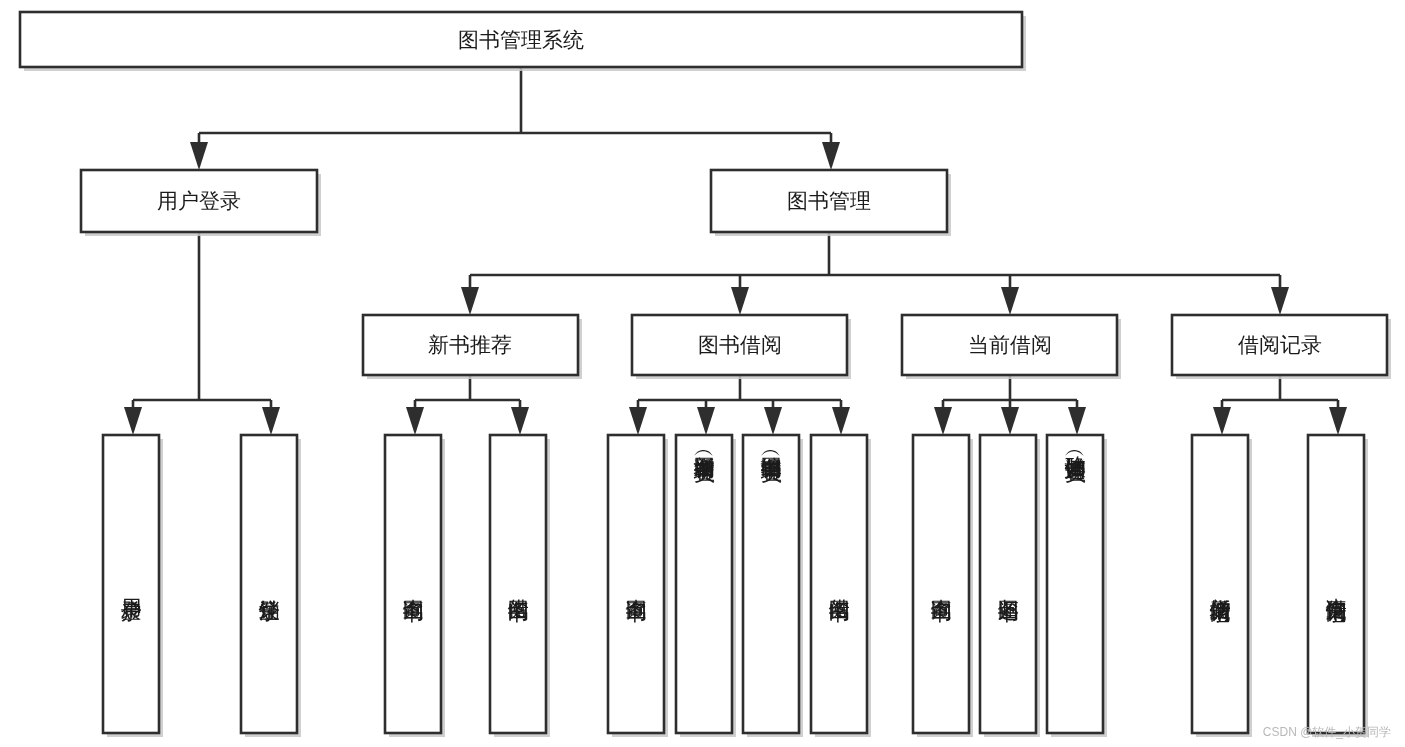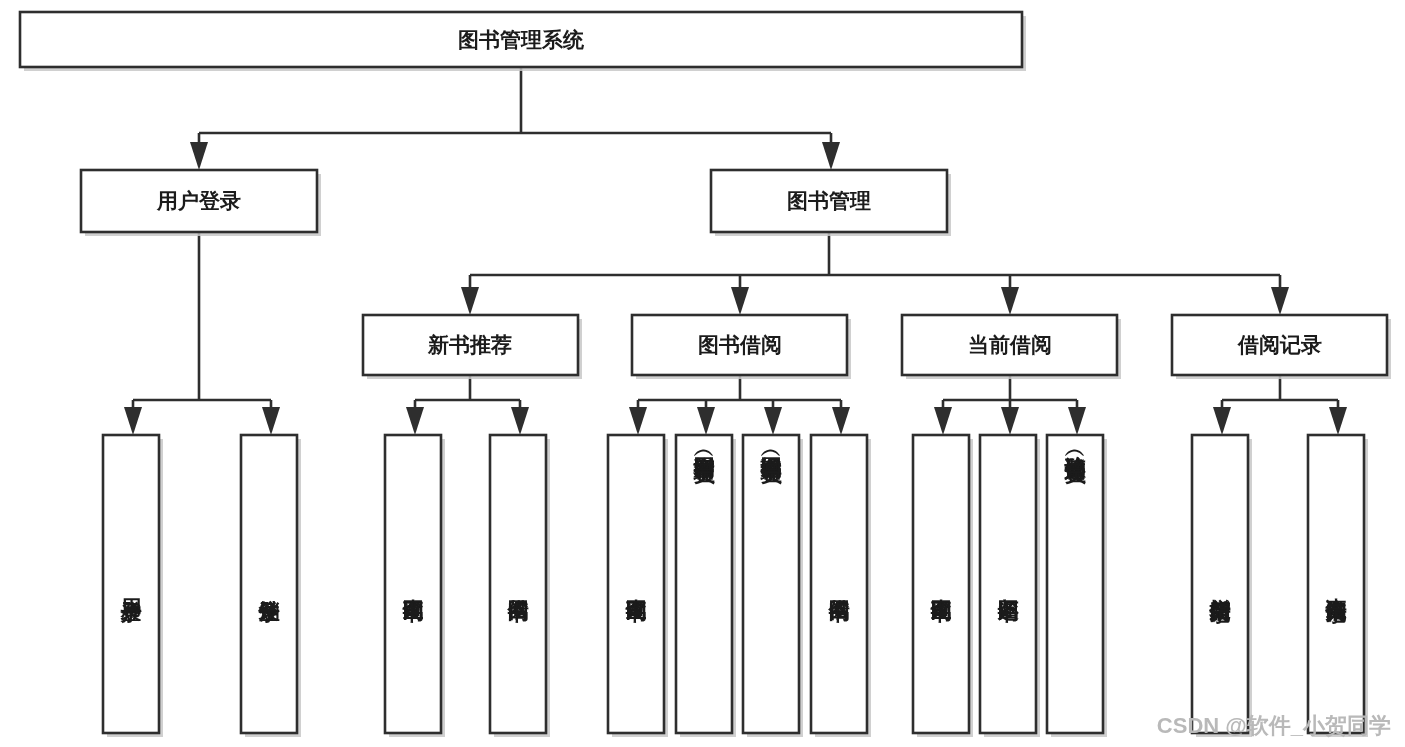--- a/index.html
+++ b/index.html
@@ -11,21 +11,20 @@
     width: 1405px;
     height: 747px;
     font-family: "Liberation Sans", "DejaVu Sans", sans-serif;
     overflow: hidden;
     position: relative;
   }
   #diagram-root {
     position: relative;
     width: 1405px;
     height: 747px;
-    font-weight: bold;
   }
   svg.diagram-canvas {
     display: block;
     width: 1405px;
     height: 747px;
   }
   .node-box {
     fill: #ffffff;
     stroke: #2e2e2e;
     stroke-width: 2.6;
@@ -67,21 +66,21 @@
     line-height: 1.06;
     color: #1b1b1b;
     letter-spacing: 1px;
     white-space: nowrap;
   }
   .watermark {
     position: absolute;
     right: 14px;
     bottom: 6px;
     font-family: "Liberation Sans", "DejaVu Sans", sans-serif;
-    font-size: 22px;
+    font-size: 12px;
     color: #b9b9b9;
     white-space: nowrap;
     pointer-events: none;
   }
 </style>
 </head>
 <body>
 
 <div id="diagram-root">
 

